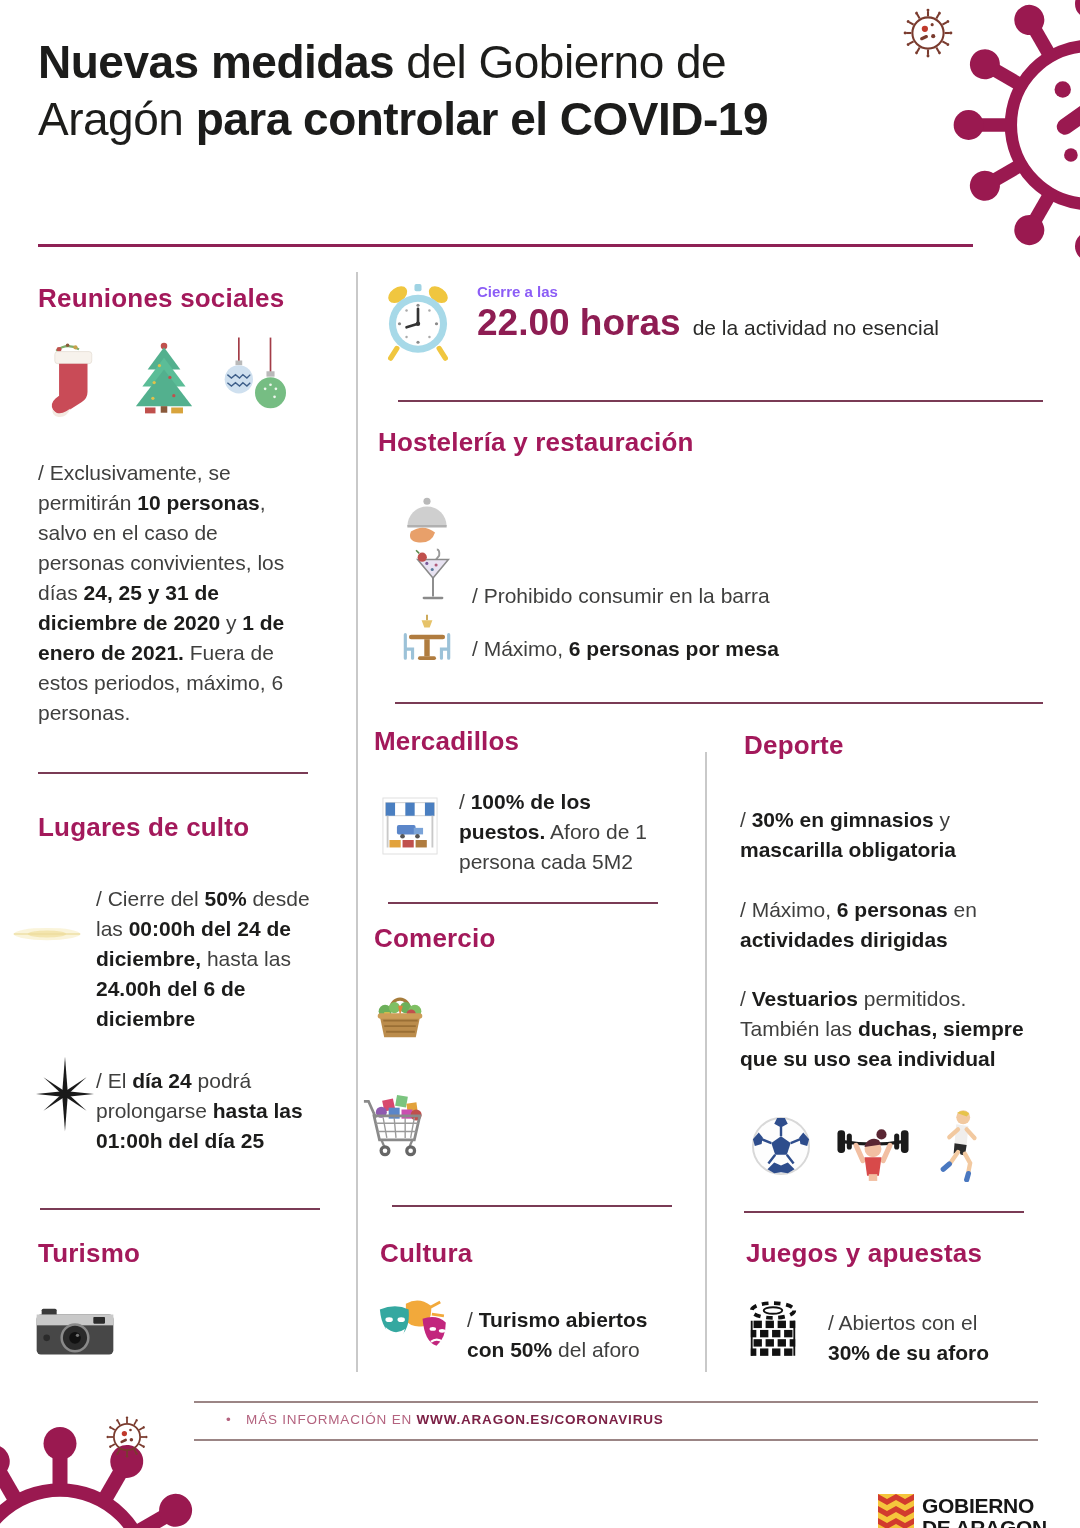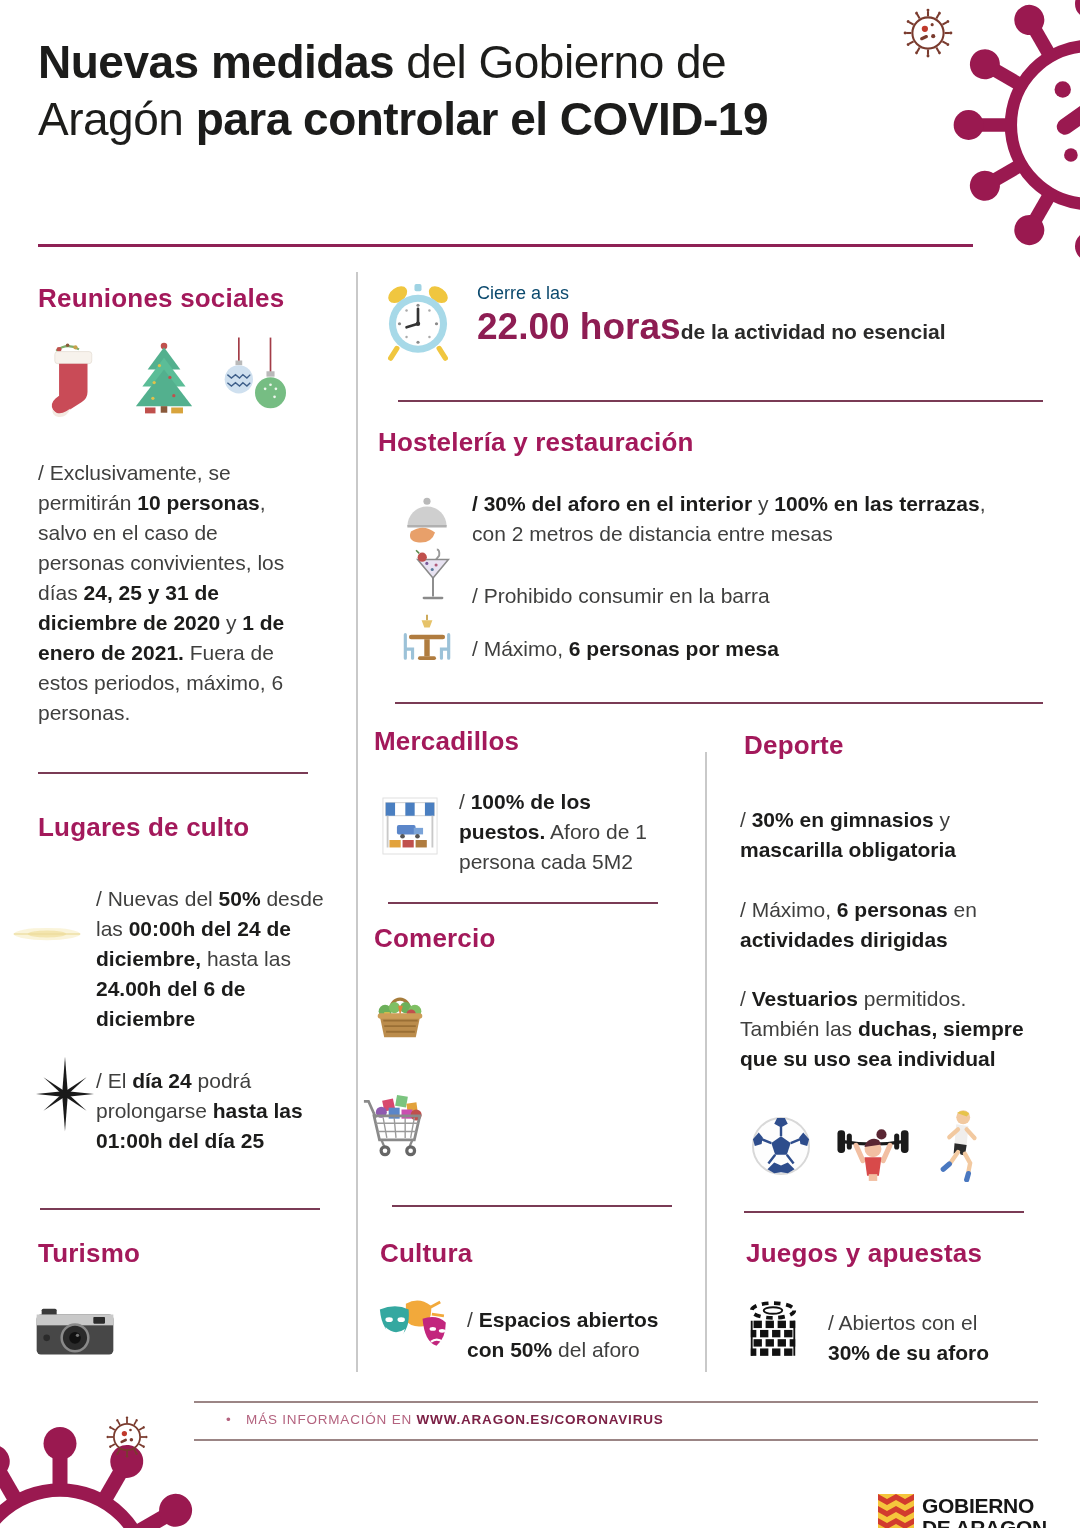--- a/index.html
+++ b/index.html
@@ -11,23 +11,23 @@
   .c{color:#a3195b;}
   .b{font-weight:700;color:#1c1c1b;}
   .alert{font-size:38px;font-weight:400;color:#a3195b;}
   .alert sup{font-size:22px;}
   .order{font-size:19px;font-style:italic;font-weight:700;color:#1d1d1b;}
   .sec-title{font-size:26px;font-weight:700;color:#a3195b;letter-spacing:0.2px;}
   .body-text{font-size:21px;line-height:30px;font-weight:400;color:#3f3f3e;}
   .body-text .b{font-weight:700;color:#1c1c1b;}
   .hline{position:absolute;height:2px;background:#7a3b55;}
   .vline{position:absolute;width:2px;background:#c9c9c9;}
-  .closure-l1{font-size:18px;font-weight:400;color:#0c4a6e;}
+  .closure-l1{font-size:15px;font-weight:700;color:#8b5cf6;}
   .closure-l2 .time{font-size:37px;font-weight:700;color:#8e1d53;}
-  .closure-l2 .tail{font-size:21px;font-weight:700;color:#2a2a29;}
+  .closure-l2 .tail{font-size:21px;font-weight:400;color:#2a2a29;margin-left:12px;}
   .footer-info{font-size:13.5px;letter-spacing:0.8px;color:#b4637f;font-weight:400;}
   .footer-info .url{color:#7c2146;font-weight:700;}
   .logo-text{font-size:21px;line-height:22px;font-weight:800;color:#161616;letter-spacing:-0.3px;}
 </style>
 </head>
 <body>
 
 <div class="page">
 
   <div class="abs hdr-title" style="left:38px;top:34px;width:920px;">
@@ -180,21 +180,20 @@
   <div class="hline" style="left:38px;top:772px;width:270px;"></div>
 
   <div class="abs sec-title" style="left:378px;top:427px;">Hostelería y restauración</div>
 
   <svg class="abs" style="left:402px;top:492px;" width="50" height="56" viewBox="0 0 56 62">
     <circle cx="28" cy="10" r="4" fill="#b9b9b9"></circle>
     <path d="M6 38 a22 22 0 0 1 44 0 z" fill="#cfcfcf"></path>
     <path d="M6 38 h44" stroke="#b0b0b0" stroke-width="3"></path>
     <path d="M10 44 q14 -9 27 1 q-4 13 -20 11 q-11 -2 -7 -12z" fill="#e8a06a"></path>
   </svg>
-  <div class="abs body-text" style="left:472px;top:489px;width:600px;"><span class="b">/ </span><span class="b">30% del aforo en el interior</span><span> y </span><span class="b">100% en las terrazas</span><span>,</span><br><span>con 2 metros de distancia entre mesas</span></div>
 
   <svg class="abs" style="left:413px;top:546px;" width="40" height="64" viewBox="0 0 52 80">
     <path d="M31 3 q4 0 3 8 l-8 10" stroke="#9a9a9a" stroke-width="2.5" fill="none"></path>
     <polygon points="6,16 46,16 26,40" fill="#e8e3f2" stroke="#8a8a8a" stroke-width="2"></polygon>
     <circle cx="18" cy="21" r="2" fill="#7a5a9a"></circle>
       <circle cx="30" cy="23" r="2" fill="#b05a7a"></circle>
       <circle cx="25" cy="29" r="2" fill="#5a7a9a"></circle>
     <circle cx="12" cy="13" r="6" fill="#c0504d"></circle>
       <path d="M8 8 l-4 -4" stroke="#5a8a4a" stroke-width="2"></path>
     <path d="M26 40 V64" stroke="#8a8a8a" stroke-width="2.5"></path>
@@ -310,21 +309,21 @@
   </svg>
 
   <div class="hline" style="left:744px;top:1211px;width:280px;"></div>
 
   <div class="abs sec-title" style="left:38px;top:812px;">Lugares de culto</div>
   <svg class="abs" style="left:12px;top:920px;opacity:0.75;" width="70" height="28" viewBox="0 0 80 30">
     <ellipse cx="40" cy="15" rx="38" ry="7" fill="#f6ecc0" opacity="0.8"></ellipse>
     <ellipse cx="40" cy="15" rx="22" ry="4" fill="#eeda8f" opacity="0.9"></ellipse>
     <path d="M2 15 h76" stroke="#e6d07a" stroke-width="1.5" opacity="0.8"></path>
   </svg>
-  <div class="abs body-text" style="left:96px;top:884px;width:260px;"><span>/ Nuevas del </span><span class="b">50%</span><span>  desde</span><br><span>las </span><span class="b">00:00h del 24 de</span><br><span class="b">diciembre,</span><span> hasta las</span><br><span class="b">24.00h del 6 de</span><br><span class="b">diciembre</span></div>
+  <div class="abs body-text" style="left:96px;top:884px;width:260px;"><span>/ Cierre del </span><span class="b">50%</span><span>  desde</span><br><span>las </span><span class="b">00:00h del 24 de</span><br><span class="b">diciembre,</span><span> hasta las</span><br><span class="b">24.00h del 6 de</span><br><span class="b">diciembre</span></div>
 
   <svg class="abs" style="left:36px;top:1054px;" width="58" height="80" viewBox="0 0 70 90">
     <g fill="#1a1a1a">
       <polygon points="35,0 38.5,45 35,90 31.5,45"></polygon>
       <polygon points="0,45 35,41.5 70,45 35,48.5"></polygon>
       <polygon points="35,12 37.5,45 35,78 32.5,45" transform="rotate(52 35 45)"></polygon>
       <polygon points="35,12 37.5,45 35,78 32.5,45" transform="rotate(-52 35 45)"></polygon>
     </g>
   </svg>
   <div class="abs body-text" style="left:96px;top:1066px;width:260px;"><span>/ El </span><span class="b">día 24</span><span> podrá</span><br><span>prolongarse </span><span class="b">hasta las</span><br><span class="b">01:00h del día 25</span></div>
@@ -348,21 +347,21 @@
     <path d="M56 10 l11 -6 M58 17 l13 2" stroke="#f2a93b" stroke-width="3"></path>
     <path d="M2 12 q17 -7 31 0 q2 23 -12 31 q-17 -7 -19 -31z" fill="#35a8a0"></path>
     <ellipse cx="12" cy="23" rx="4" ry="2.5" fill="#fff"></ellipse>
       <ellipse cx="25" cy="23" rx="4" ry="2.5" fill="#fff"></ellipse>
     <path d="M8 31 q10 10 21 2 q-2 11 -11 12 q-8 -2 -10 -14z" fill="#fff"></path>
     <path d="M48 22 q15 -5 25 4 q0 17 -10 25 q-13 -4 -15 -29z" fill="#c2267d"></path>
     <ellipse cx="59" cy="33" rx="3.5" ry="2" fill="#fff"></ellipse>
       <ellipse cx="69" cy="35" rx="3.5" ry="2" fill="#fff"></ellipse>
     <path d="M57 47 q6 -5 13 0" stroke="#fff" stroke-width="2.5" fill="none"></path>
   </svg>
-  <div class="abs body-text" style="left:467px;top:1305px;width:250px;"><span>/ </span><span class="b">Espacios abiertos</span><br><span class="b">con 50%</span><span> del aforo</span></div>
+  <div class="abs body-text" style="left:467px;top:1305px;width:250px;"><span>/ </span><span class="b">Turismo abiertos</span><br><span class="b">con 50%</span><span> del aforo</span></div>
 
   <div class="abs sec-title" style="left:746px;top:1238px;">Juegos y apuestas</div>
   <svg class="abs" style="left:748px;top:1298px;" width="50" height="62" viewBox="0 0 54 66">
     <ellipse cx="27" cy="13" rx="23" ry="8" fill="#fff" stroke="#111" stroke-width="4" stroke-dasharray="7 6"></ellipse>
     <ellipse cx="27" cy="13" rx="10" ry="3.5" fill="none" stroke="#111" stroke-width="2"></ellipse>
     <g fill="#111">
       <rect x="6" y="24" width="9" height="8"></rect>
         <rect x="19" y="24" width="9" height="8"></rect>
         <rect x="32" y="24" width="9" height="8"></rect>
         <rect x="45" y="24" width="6" height="8"></rect>

